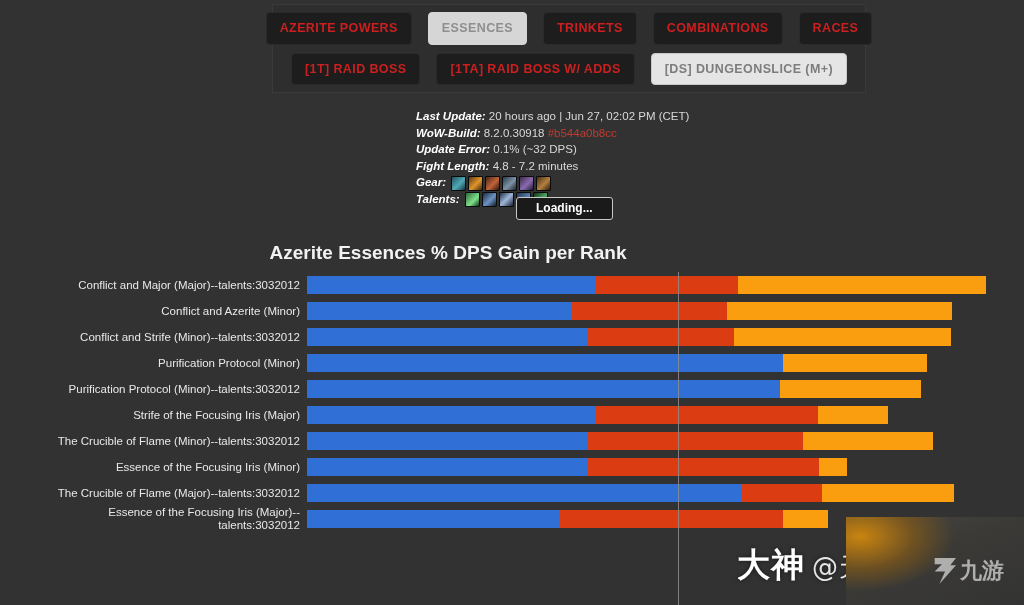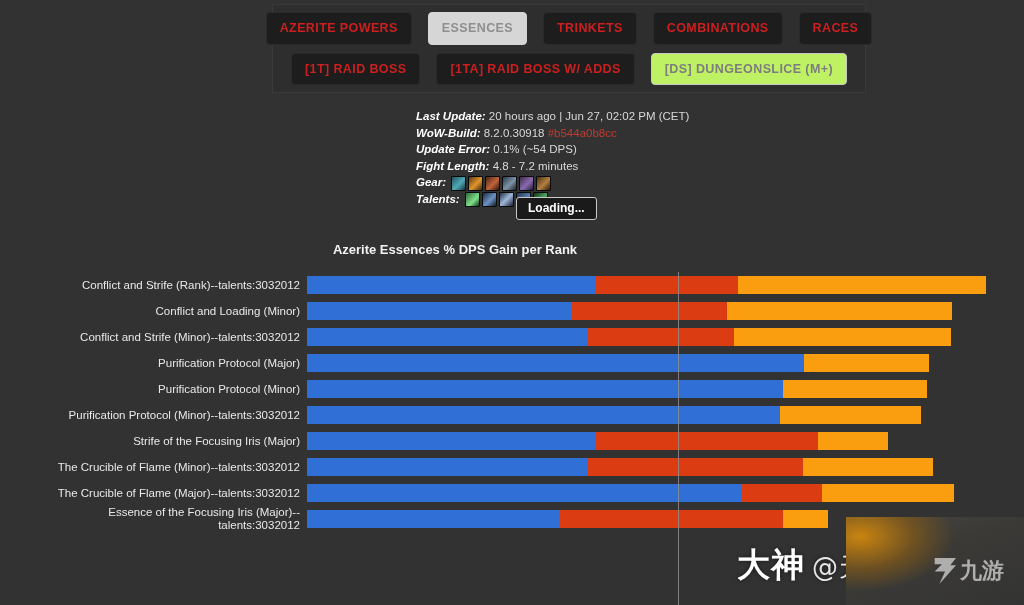--- a/index.html
+++ b/index.html
@@ -17,21 +17,21 @@
   }
   .nav-row{display:flex;justify-content:center;align-items:center;gap:16px;padding:7px 8px;}
   .nav-row.row2{padding-top:1px;}
   .nav-btn{
     background:#1d1d1d;color:#cc1f1f;border:1px solid #2a2a2a;border-radius:4px;
     font-size:12.5px;font-weight:bold;letter-spacing:.4px;
     padding:9px 13px;line-height:1;white-space:nowrap;cursor:pointer;
     text-transform:uppercase;
   }
   .nav-btn.active{background:#d6d6d6;color:#8f8f8f;border-color:#d6d6d6;}
-  .nav-btn.active2{background:#bef264;color:#7d7d7d;border-color:#c9c9c9;text-align:center;}
+  .nav-btn.active2{background:#e5e5e5;color:#7d7d7d;border-color:#c9c9c9;text-align:center;}
   
   #info{
     position:absolute;left:416px;top:108px;width:330px;
     font-size:11.5px;line-height:16.6px;color:#d8d8d8;
   }
   #info .line{white-space:nowrap;}
   #info .k{color:#ffffff;font-weight:bold;font-style:italic;}
   #info .build-hash{color:#c23b2e;}
   .icon-row{display:inline-flex;gap:2px;vertical-align:middle;margin-left:2px;}
   .tal-ico{width:13px;height:13px;border:1px solid #0a0a0a;border-radius:1px;display:inline-block;}
@@ -43,26 +43,26 @@
   .g1{background:linear-gradient(135deg,#25515e,#4fa9b5 55%,#173640);}
   .g2{background:linear-gradient(135deg,#5c3a12,#e0952c 55%,#3a2408);}
   .g3{background:linear-gradient(135deg,#4a2417,#c2643a 55%,#2d150c);}
   .g4{background:linear-gradient(135deg,#2b3a4a,#7e93a6 55%,#1a242e);}
   .g5{background:linear-gradient(135deg,#3d2a4a,#8a6bb0 55%,#241830);}
   .g6{background:linear-gradient(135deg,#46301a,#b5803f 55%,#2a1c0e);}
   #loading-tip{
     position:absolute;left:516px;top:197px;
     background:#1a1a1a;border:1px solid #c9c9c9;border-radius:3px;
     color:#ffffff;font-size:12px;font-weight:bold;
-    padding:4px 11px 5px;line-height:1;white-space:nowrap;
+    padding:4px 19px 5px;line-height:1;white-space:nowrap;
   }
   
   #chart-title{
     position:absolute;left:0;top:242px;width:896px;text-align:center;
-    color:#f2f2f2;font-size:13px;font-weight:bold;margin-left:7px;
+    color:#f2f2f2;font-size:19px;font-weight:bold;
   }
   #plot{position:absolute;left:0;top:272px;width:1024px;height:333px;}
   .row{position:relative;height:26px;}
   .ylabel{
     position:absolute;right:724px;top:0;width:290px;height:26px;
     display:flex;align-items:center;justify-content:flex-end;
     color:#e8e8e8;font-size:11.5px;line-height:13px;text-align:right;
     white-space:pre-line;
   }
   .bar{position:absolute;left:307px;top:4px;height:18px;display:flex;}
@@ -124,21 +124,21 @@
     <span class="k">Last Update:</span>
     <span>20 hours ago | Jun 27, 02:02 PM (CET)</span>
   </div>
   <div class="line">
     <span class="k">WoW-Build:</span>
     <span>8.2.0.30918</span>
     <span class="build-hash">#b544a0b8cc</span>
   </div>
   <div class="line">
     <span class="k">Update Error:</span>
-    <span>0.1% (~54 DPS)</span>
+    <span>0.1% (~32 DPS)</span>
   </div>
   <div class="line">
     <span class="k">Fight Length:</span>
     <span>4.8 - 7.2 minutes</span>
   </div>
   <div class="line">
     <span class="k">Gear:</span>
     <span class="icon-row">
       <span class="tal-ico g1"></span>
       <span class="tal-ico g2"></span>
@@ -157,51 +157,44 @@
       <span class="tal-ico t4"></span>
       <span class="tal-ico t5"></span>
     </span>
   </div>
 </div>
 <div id="loading-tip">Loading...</div>
 
 <div id="chart-title">Azerite Essences % DPS Gain per Rank</div>
 <div id="plot">
     <div class="row">
-      <div class="ylabel">Conflict and Strife (Rank)--talents:3032012</div>
+      <div class="ylabel">Conflict and Major (Major)--talents:3032012</div>
       <div class="bar">
         <div class="seg blue" style="width: 288px; background: rgb(47, 111, 214);"></div>
         <div class="seg red" style="width: 143px; background: rgb(220, 60, 18);"></div>
         <div class="seg orange" style="width: 248px; background: rgb(250, 158, 16);"></div>
       </div>
     </div>
     <div class="row">
-      <div class="ylabel">Conflict and Loading (Minor)</div>
+      <div class="ylabel">Conflict and Azerite (Minor)</div>
       <div class="bar">
         <div class="seg blue" style="width: 264px; background: rgb(47, 111, 214);"></div>
         <div class="seg red" style="width: 156px; background: rgb(220, 60, 18);"></div>
         <div class="seg orange" style="width: 225px; background: rgb(250, 158, 16);"></div>
       </div>
     </div>
     <div class="row">
       <div class="ylabel">Conflict and Strife (Minor)--talents:3032012</div>
       <div class="bar">
         <div class="seg blue" style="width: 281px; background: rgb(47, 111, 214);"></div>
         <div class="seg red" style="width: 146px; background: rgb(220, 60, 18);"></div>
         <div class="seg orange" style="width: 217px; background: rgb(250, 158, 16);"></div>
       </div>
     </div>
     <div class="row">
-      <div class="ylabel">Purification Protocol (Major)</div>
-      <div class="bar">
-        <div class="seg blue" style="width: 497px; background: rgb(47, 111, 214);"></div>
-        <div class="seg orange" style="width: 125px; background: rgb(250, 158, 16);"></div>
-      </div>
-    </div>
-    <div class="row">
       <div class="ylabel">Purification Protocol (Minor)</div>
       <div class="bar">
         <div class="seg blue" style="width: 476px; background: rgb(47, 111, 214);"></div>
         <div class="seg orange" style="width: 144px; background: rgb(250, 158, 16);"></div>
       </div>
     </div>
     <div class="row">
       <div class="ylabel">Purification Protocol (Minor)--talents:3032012</div>
       <div class="bar">
         <div class="seg blue" style="width: 473px; background: rgb(47, 111, 214);"></div>
@@ -215,20 +208,28 @@
         <div class="seg red" style="width: 223px; background: rgb(220, 60, 18);"></div>
         <div class="seg orange" style="width: 70px; background: rgb(250, 158, 16);"></div>
       </div>
     </div>
     <div class="row">
       <div class="ylabel">The Crucible of Flame (Minor)--talents:3032012</div>
       <div class="bar">
         <div class="seg blue" style="width: 281px; background: rgb(47, 111, 214);"></div>
         <div class="seg red" style="width: 215px; background: rgb(220, 60, 18);"></div>
         <div class="seg orange" style="width: 130px; background: rgb(250, 158, 16);"></div>
+      </div>
+    </div>
+    <div class="row">
+      <div class="ylabel">Essence of the Focusing Iris (Minor)</div>
+      <div class="bar">
+        <div class="seg blue" style="width: 281px; background: rgb(47, 111, 214);"></div>
+        <div class="seg red" style="width: 231px; background: rgb(220, 60, 18);"></div>
+        <div class="seg orange" style="width: 28px; background: rgb(250, 158, 16);"></div>
       </div>
     </div>
     <div class="row">
       <div class="ylabel">The Crucible of Flame (Major)--talents:3032012</div>
       <div class="bar">
         <div class="seg blue" style="width: 434px; background: rgb(47, 111, 214);"></div>
         <div class="seg red" style="width: 81px; background: rgb(220, 60, 18);"></div>
         <div class="seg orange" style="width: 132px; background: rgb(250, 158, 16);"></div>
       </div>
     </div>

